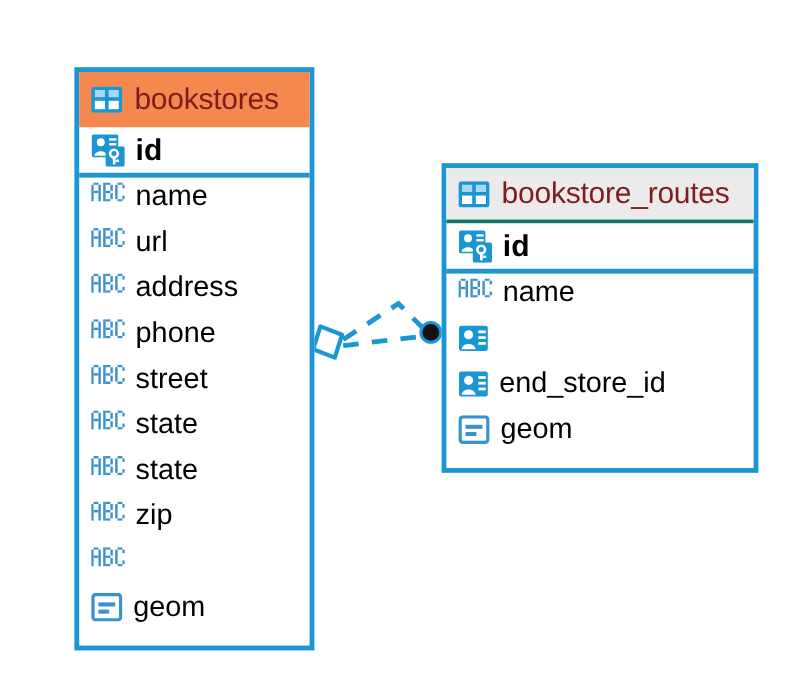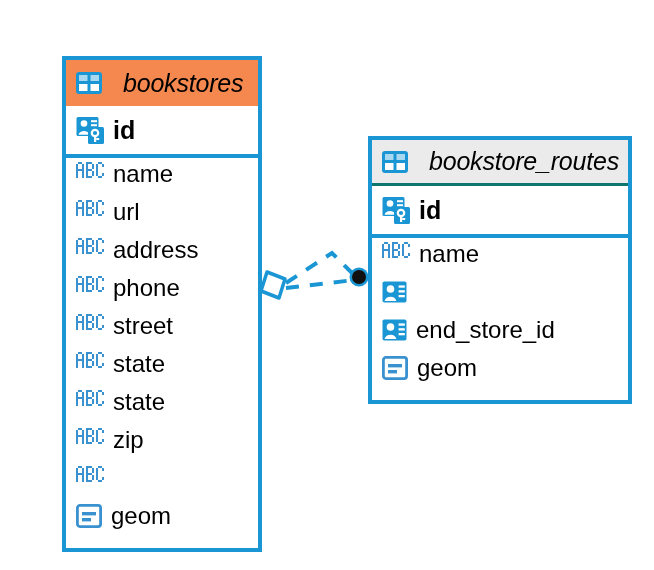--- a/index.html
+++ b/index.html
@@ -25,44 +25,43 @@
     position: absolute;
     box-sizing: border-box;
     border: 4px solid #1b96d4;
     background: #ffffff;
   }
 
   .entity-header {
     box-sizing: border-box;
     display: flex;
     align-items: center;
-    gap: 21px;
+    gap: 10px;
     padding: 0 10px;
     height: 46px;
     font-size: 25px;
-    color: #000000;
+    color: #7f1d1d;
     letter-spacing: -0.2px;
     white-space: nowrap;
-    font-style: italic;
   }
   .entity-header.selected {
     background: #f5884f;
   }
   .entity-header.normal {
     background: #ebebeb;
     border-bottom: 3px solid #0f766e;
   }
 
   .pk-row {
     box-sizing: border-box;
     display: flex;
     align-items: center;
     gap: 9px;
     padding: 0 10px;
-    height: 52px;
+    height: 42px;
     border-bottom: 4px solid #1b96d4;
     font-size: 25px;
     font-weight: bold;
     color: #000000;
     white-space: nowrap;
   }
 
   .field-list {
     padding: 4px 0 6px 0;
   }

